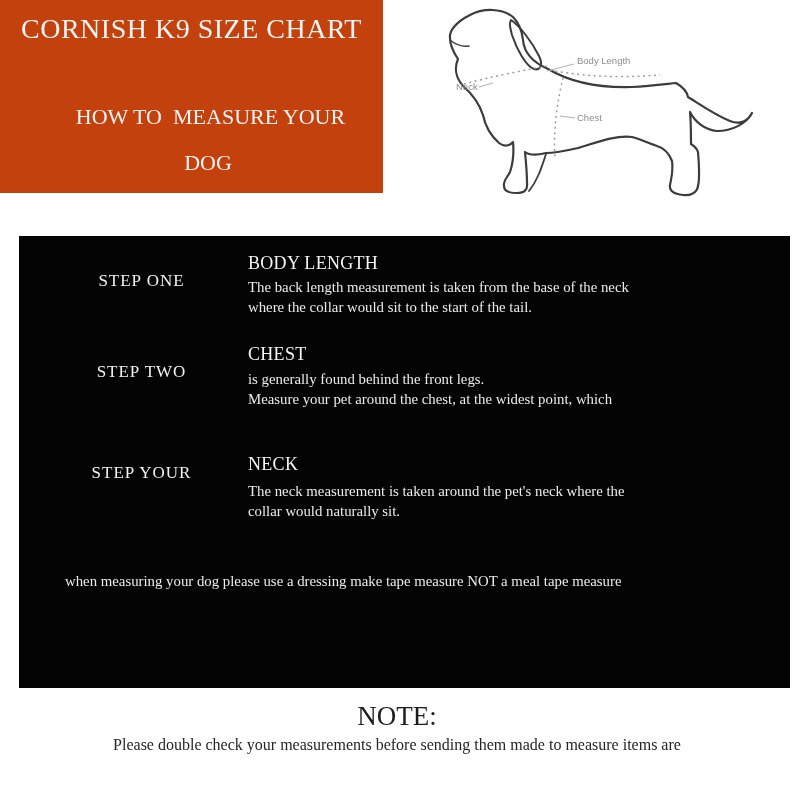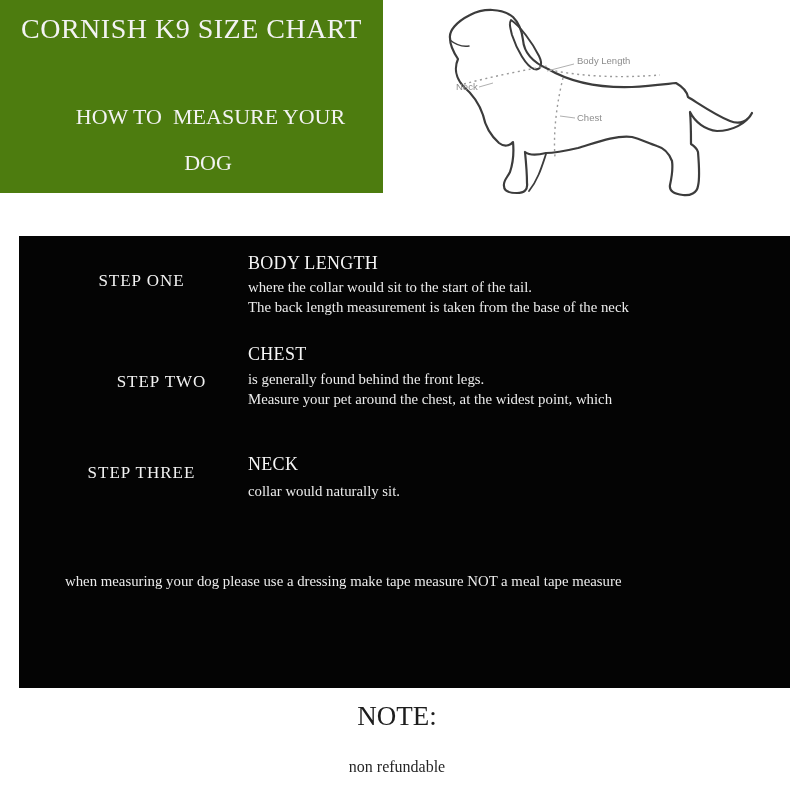--- a/index.html
+++ b/index.html
@@ -14,21 +14,21 @@
     height: 794px;
     background: #ffffff;
     overflow: hidden;
   }
 
   
   .header-panel {
     position: absolute;
     left: 0; top: 0;
     width: 383px; height: 193px;
-    background: #4d7c0f;
+    background: #c2410c;
     color: #f3f3f3;
   }
   .header-title {
     position: absolute;
     top: 12px; left: 0;
     width: 100%;
     text-align: center;
     font-size: 28px;
     letter-spacing: 0.5px;
     line-height: 1.2;
@@ -99,21 +99,21 @@
     left: 229px;
     font-size: 14.8px;
     line-height: 20px;
     color: #ececec;
   }
   .step-lines div { white-space: nowrap; }
 
   .lbl-1 { top: 36px; }
   .hd-1  { top: 18px; }
   .tx-1  { top: 41px; }
-  .lbl-2 { top: 137px; margin-left: 20px; }
+  .lbl-2 { top: 127px; }
   .hd-2  { top: 109px; }
   .tx-2  { top: 133px; }
   .lbl-3 { top: 228px; }
   .hd-3  { top: 219px; }
   .tx-3  { top: 245px; }
 
   .tape-note {
     position: absolute;
     top: 337px; left: 4px;
     width: 100%;
@@ -214,36 +214,37 @@
       <text class="sketch-label" x="56" y="90">Neck</text>
       <text class="sketch-label" x="177" y="121">Chest</text>
     </svg>
   </div>
 
   <div class="steps-panel">
 
     <div class="step-label lbl-1">STEP ONE</div>
     <div class="step-heading hd-1">BODY LENGTH</div>
     <div class="step-lines tx-1">
+      <div>The back length measurement is taken from the base of the neck</div>
       <div>where the collar would sit to the start of the tail.</div>
-      <div>The back length measurement is taken from the base of the neck</div>
     </div>
 
     <div class="step-label lbl-2">STEP TWO</div>
     <div class="step-heading hd-2">CHEST</div>
     <div class="step-lines tx-2">
       <div>is generally found behind the front legs.</div>
       <div>Measure your pet around the chest, at the widest point, which</div>
     </div>
 
-    <div class="step-label lbl-3">STEP THREE</div>
+    <div class="step-label lbl-3">STEP YOUR</div>
     <div class="step-heading hd-3">NECK</div>
     <div class="step-lines tx-3">
+      <div>The neck measurement is taken around the pet's neck where the</div>
       <div>collar would naturally sit.</div>
     </div>
 
     <div class="tape-note">when measuring your dog please use a dressing make tape measure NOT a meal tape measure</div>
   </div>
 
   <div class="footer-title">NOTE:</div>
-  <div class="footer-line fl-2">non refundable</div>
+  <div class="footer-line fl-1">Please double check your measurements before sending them made to measure items are</div>
 
 </div>
 
 </body></html>

